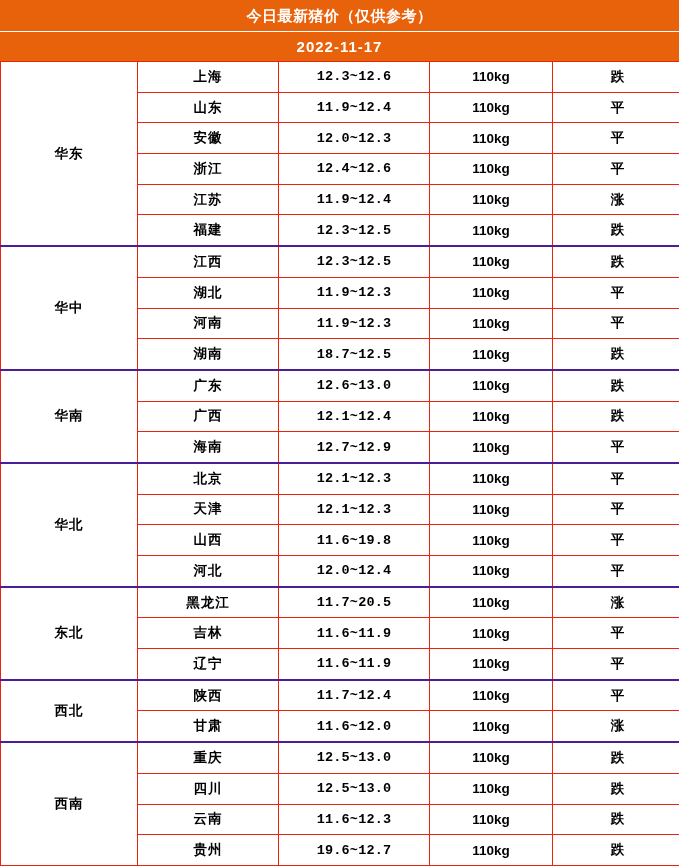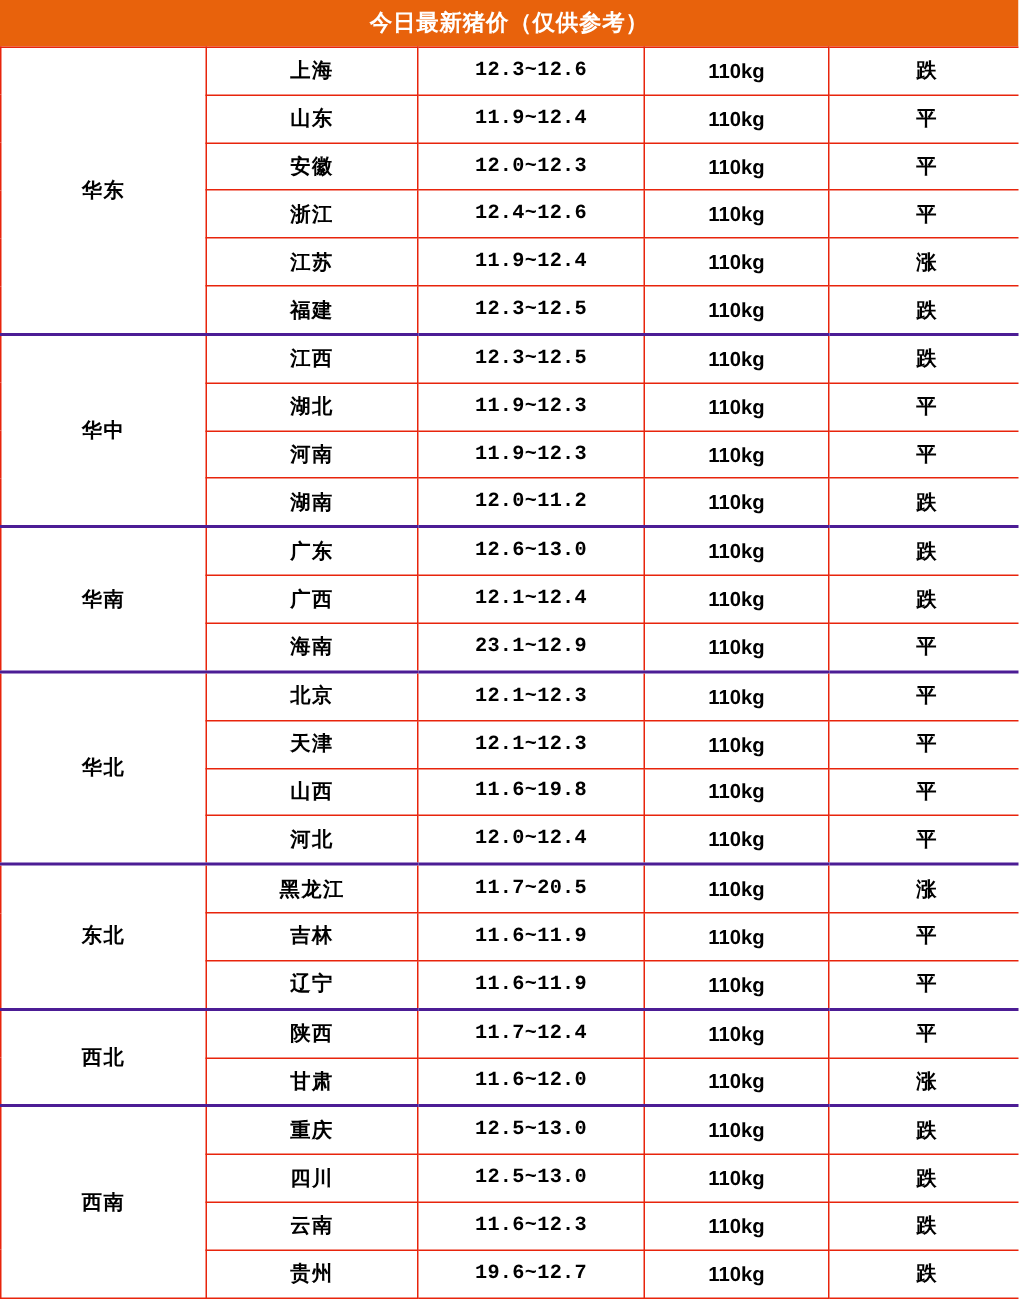--- a/index.html
+++ b/index.html
@@ -89,20 +89,21 @@
     border-top: 2px solid #4c1d95;
   }
 </style>
 </head>
 <body>
 
 <div id="sheet">
 
   <div class="title-bar">今日最新猪价（仅供参考）</div>
 
+  <div class="date-bar">2022-11-17</div>
 
   <table class="price-table">
     <tbody>
         <tr>
           <td class="region" rowspan="6">华东</td>
           <td class="province">上海</td>
           <td class="price">12.3~12.6</td>
           <td class="weight">110kg</td>
           <td class="trend t-down">跌</td>
         </tr>
@@ -150,40 +151,40 @@
           <td class="trend t-flat">平</td>
         </tr>
         <tr>
           <td class="province">河南</td>
           <td class="price">11.9~12.3</td>
           <td class="weight">110kg</td>
           <td class="trend t-flat">平</td>
         </tr>
         <tr>
           <td class="province">湖南</td>
-          <td class="price">12.0~11.2</td>
+          <td class="price">18.7~12.5</td>
           <td class="weight">110kg</td>
           <td class="trend t-down">跌</td>
         </tr>
         <tr class="group-start">
           <td class="region" rowspan="3">华南</td>
           <td class="province">广东</td>
           <td class="price">12.6~13.0</td>
           <td class="weight">110kg</td>
           <td class="trend t-down">跌</td>
         </tr>
         <tr>
           <td class="province">广西</td>
           <td class="price">12.1~12.4</td>
           <td class="weight">110kg</td>
           <td class="trend t-down">跌</td>
         </tr>
         <tr>
           <td class="province">海南</td>
-          <td class="price">23.1~12.9</td>
+          <td class="price">12.7~12.9</td>
           <td class="weight">110kg</td>
           <td class="trend t-flat">平</td>
         </tr>
         <tr class="group-start">
           <td class="region" rowspan="4">华北</td>
           <td class="province">北京</td>
           <td class="price">12.1~12.3</td>
           <td class="weight">110kg</td>
           <td class="trend t-flat">平</td>
         </tr>

